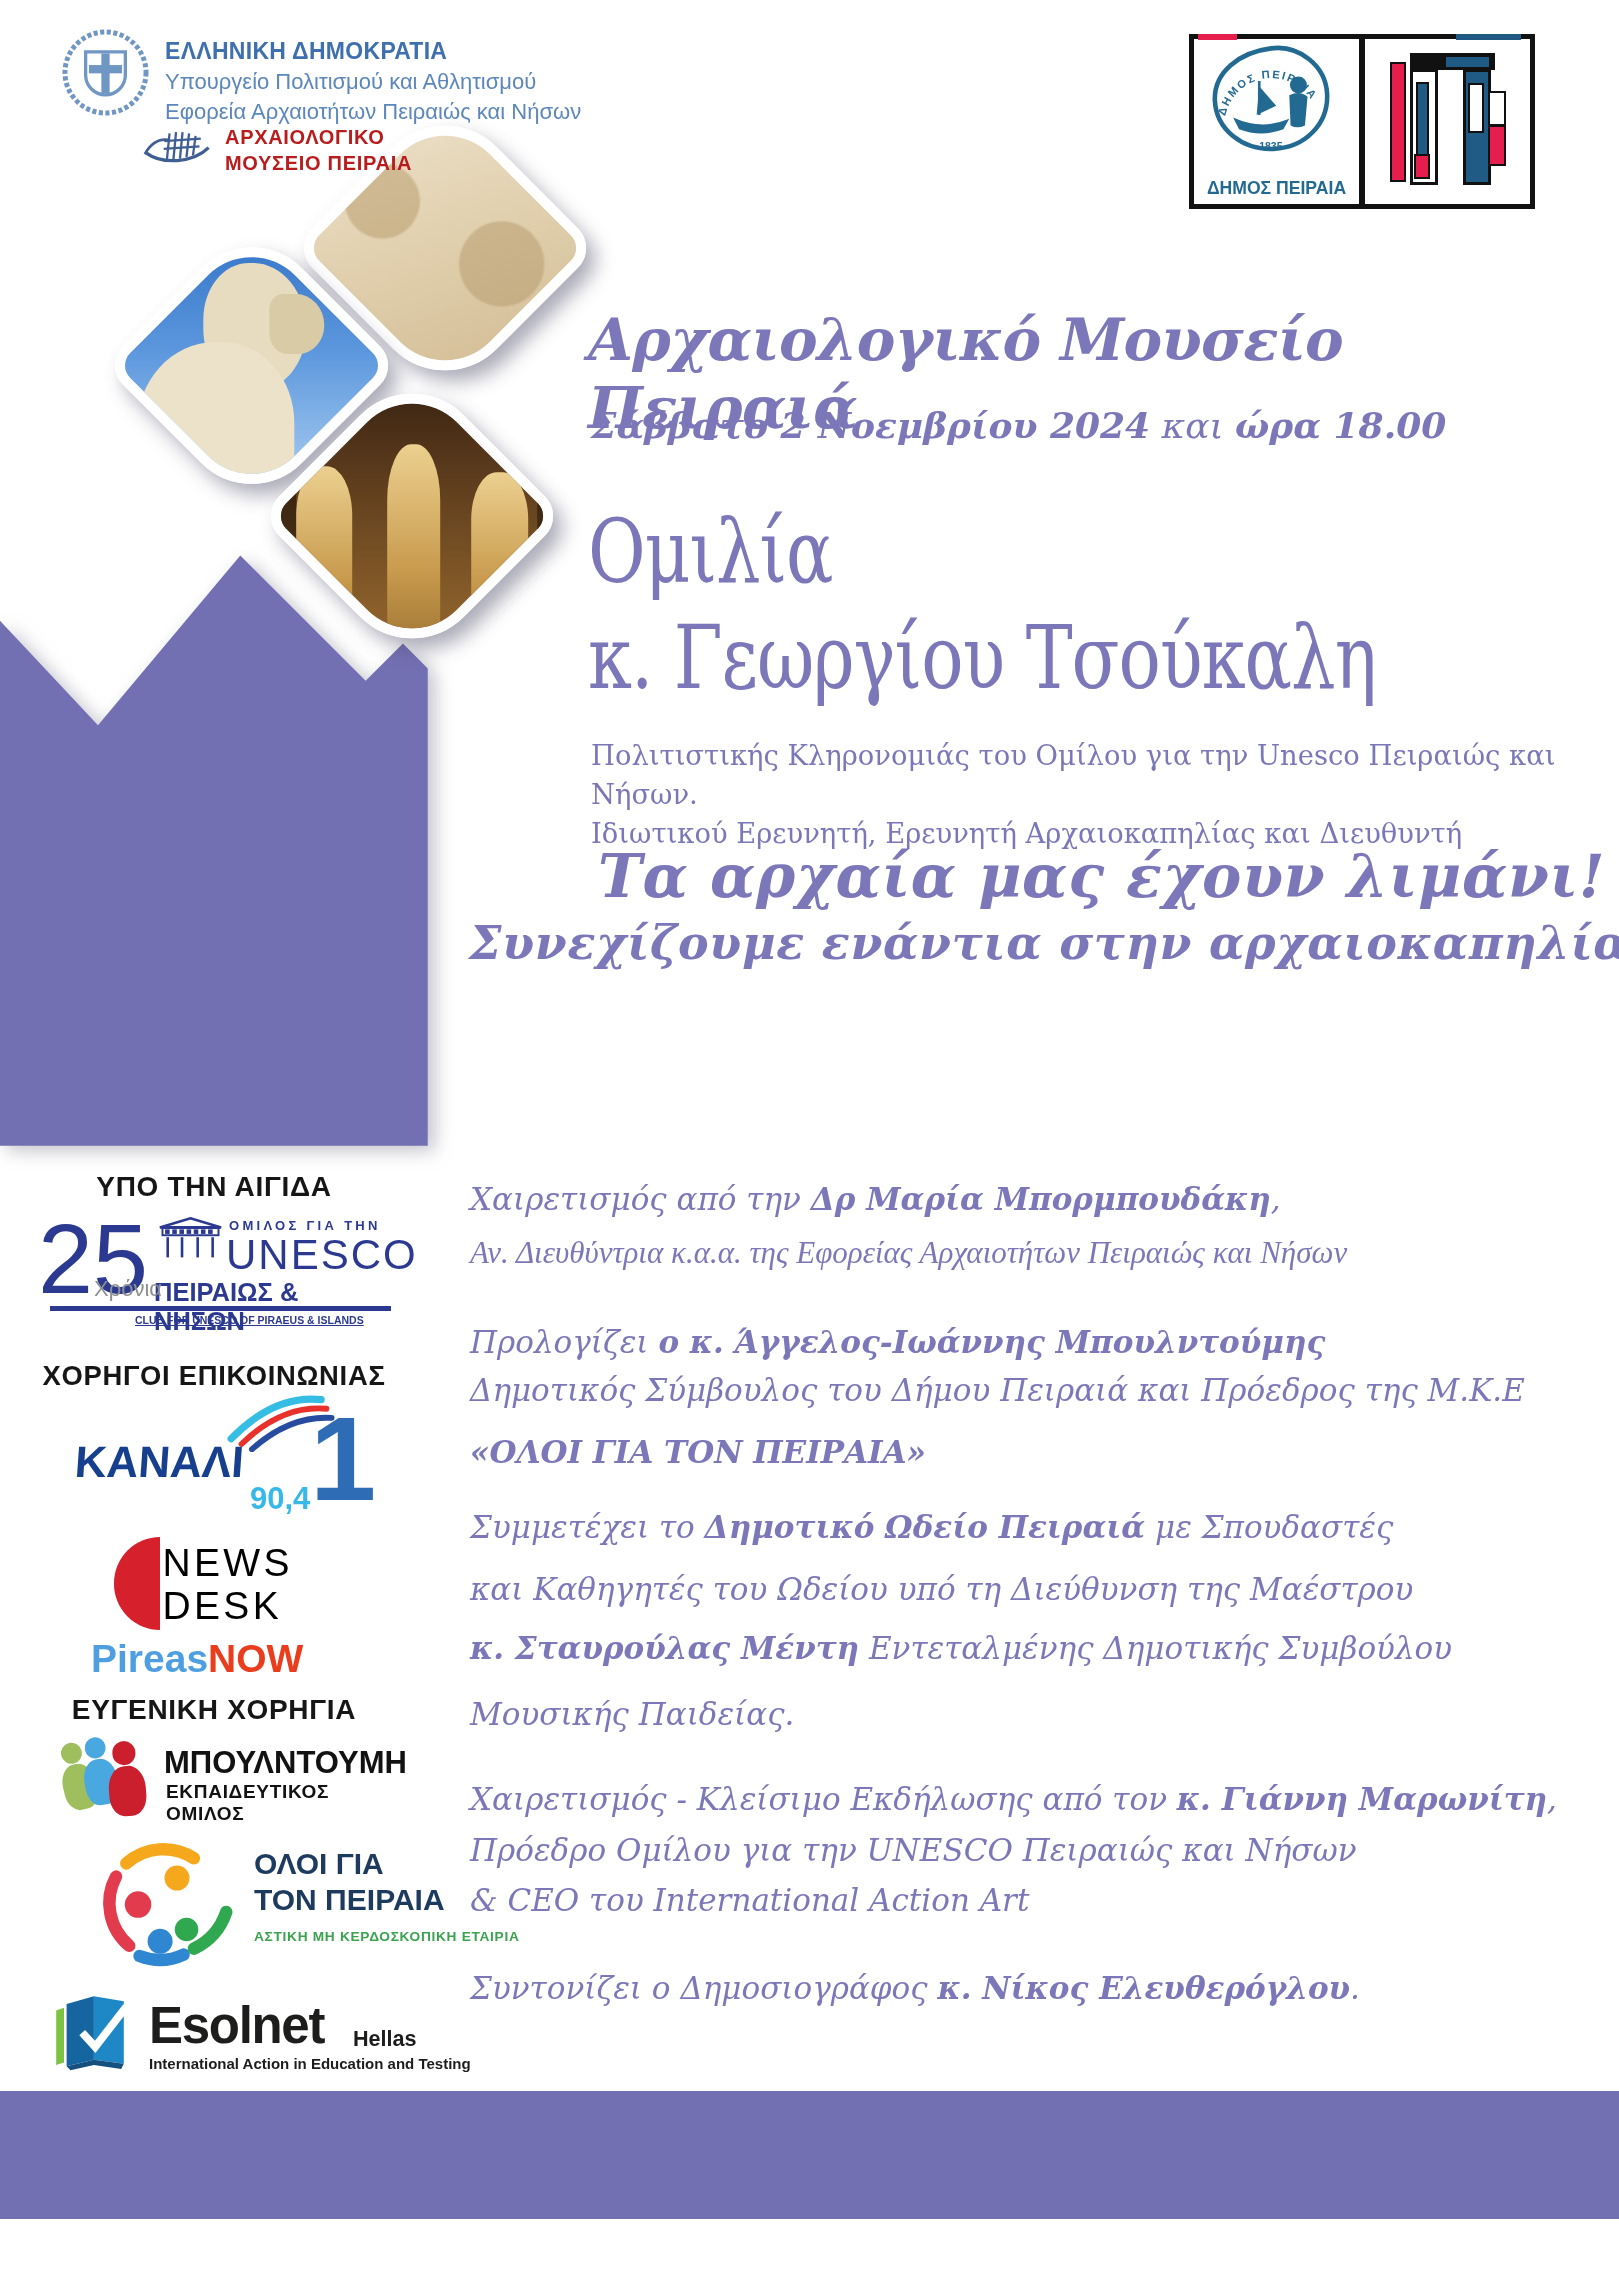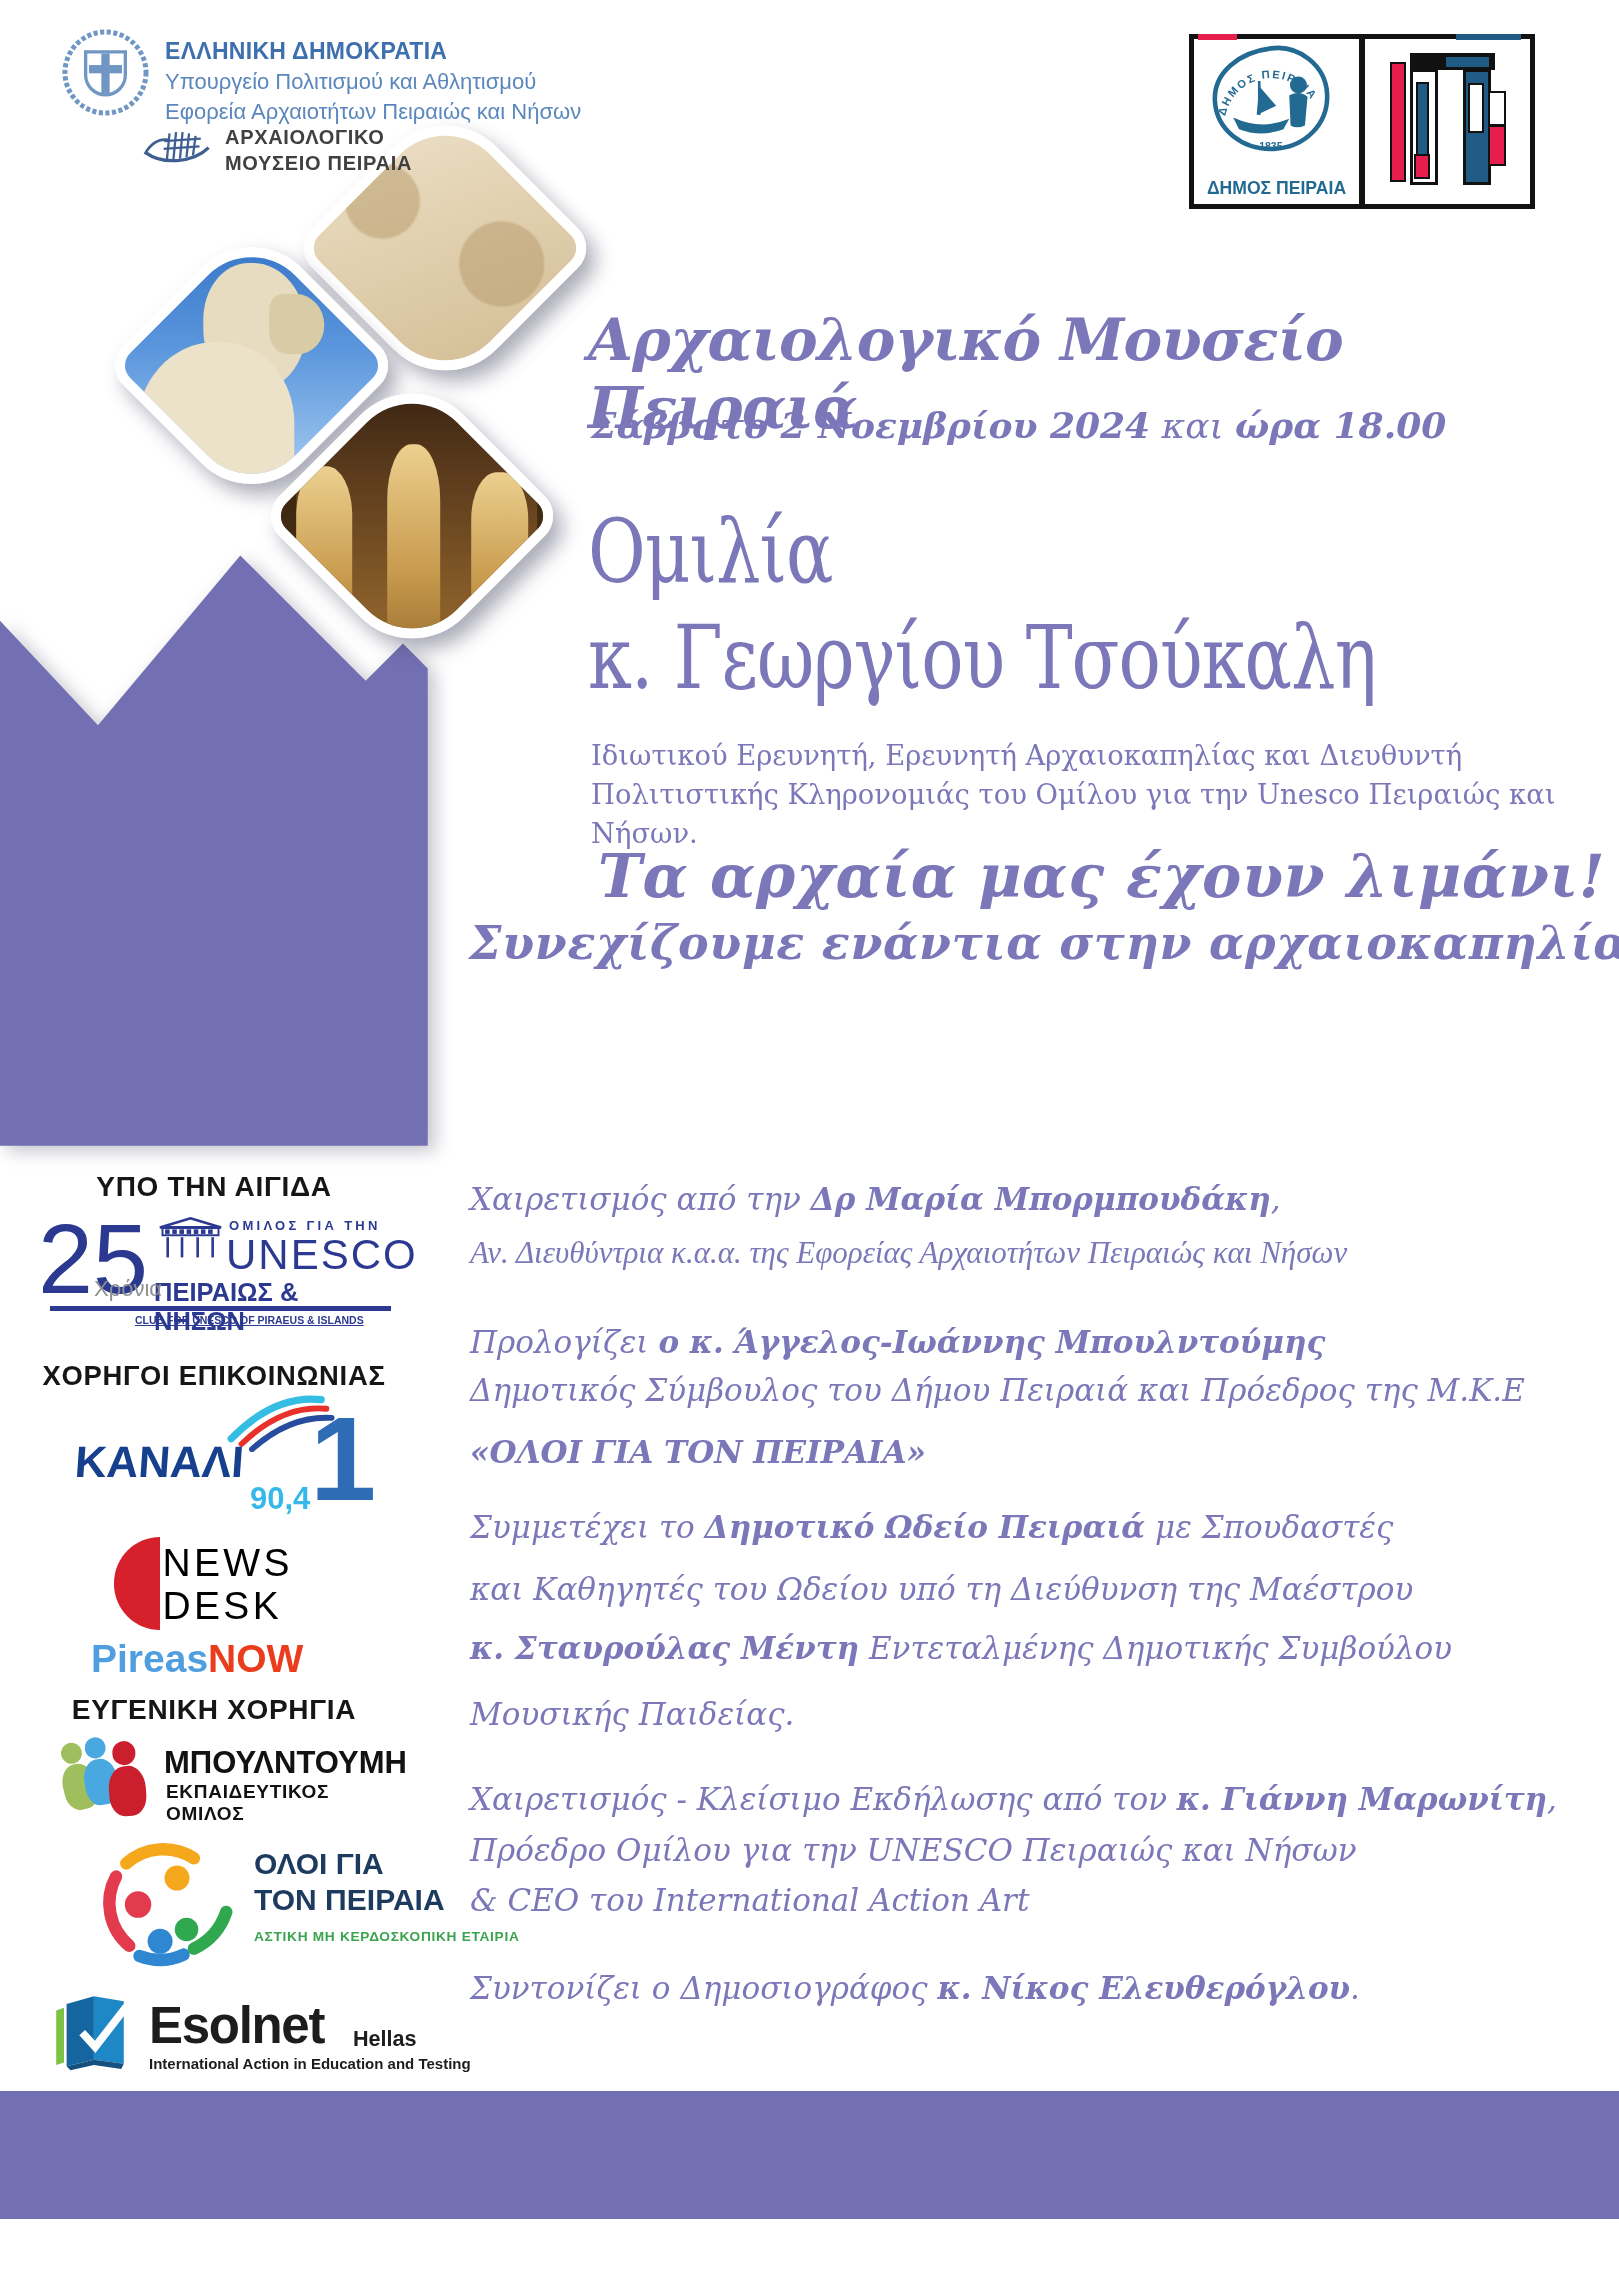--- a/index.html
+++ b/index.html
@@ -3,21 +3,21 @@
 <meta charset="utf-8">
 <style>
   html,body{margin:0;padding:0;background:#ffffff;}
   #page{position:relative;width:1620px;height:2219px;background:#ffffff;overflow:hidden;
         font-family:"Liberation Sans",sans-serif;}
   .abs{position:absolute;}
 
   
   .gov-line1{font-weight:700;font-size:23px;color:#3e6fae;letter-spacing:0.3px;}
   .gov-line{font-weight:400;font-size:22px;color:#5b87bc;margin-top:3.9px;}
-  .museum-text{font-weight:600;font-size:20px;color:#404040;letter-spacing:0.7px;line-height:25.5px;}
+  .museum-text{font-weight:600;font-size:20px;color:#b91c1c;letter-spacing:0.7px;line-height:25.5px;}
 
   
   .logo-box{position:absolute;width:165px;height:165px;border:5.2px solid #121212;background:#fff;}
   .seal-caption{position:absolute;left:0;right:0;bottom:5.2px;text-align:center;
                 font-weight:700;font-size:17.6px;color:#236a92;}
   .accent-strip{position:absolute;height:5.9px;top:-5.2px;}
 
   
   .ph{position:absolute;transform:rotate(45deg);overflow:hidden;border:10.5px solid #ffffff;
       border-radius:34% 13% 34% 13%;box-shadow:14.4px 1.3px 19.6px rgba(70,70,100,.45);}
@@ -174,22 +174,22 @@
     </div>
   </div>
 
   <div class="abs hero venue" style="left:588px;top:306px;">Αρχαιολογικό Μουσείο Πειραιά</div>
   <div class="abs hero dateline" style="left:591px;top:404px;">
     <b>Σάββατο 2 Νοεμβρίου 2024</b><span> και </span><b>ώρα 18.00</b>
   </div>
   <div class="abs hero big-display" style="left:588px;top:508px;">Ομιλία</div>
   <div class="abs hero big-display" style="left:588px;top:614px;">κ. Γεωργίου Τσούκαλη</div>
   <div class="abs hero spk-desc" style="left:591px;top:736px;">
+    <div>Πολιτιστικής Κληρονομιάς του Ομίλου για την Unesco Πειραιώς και Νήσων.</div>
     <div>Ιδιωτικού Ερευνητή, Ερευνητή Αρχαιοκαπηλίας και Διευθυντή</div>
-    <div>Πολιτιστικής Κληρονομιάς του Ομίλου για την Unesco Πειραιώς και Νήσων.</div>
   </div>
   <div class="abs hero slogan1" style="left:598px;top:842px;">Τα αρχαία μας έχουν λιμάνι!</div>
   <div class="abs hero slogan2" style="left:469px;top:916px;">Συνεχίζουμε ενάντια στην αρχαιοκαπηλία.</div>
 
   <div class="prog-line" style="top:1181px;">
     <span>Χαιρετισμός από την </span><b>Δρ Μαρία Μπορμπουδάκη</b><span>,</span></div>
   <div class="prog-line" style="top:1235px;font-family:Liberation Serif, serif;">
     <span>Αν. Διευθύντρια κ.α.α. της Εφορείας Αρχαιοτήτων Πειραιώς και Νήσων</span><b></b><span></span></div>
   <div class="prog-line" style="top:1324px;">
     <span>Προλογίζει </span><b>ο κ. Άγγελος-Ιωάννης Μπουλντούμης</b><span></span></div>

